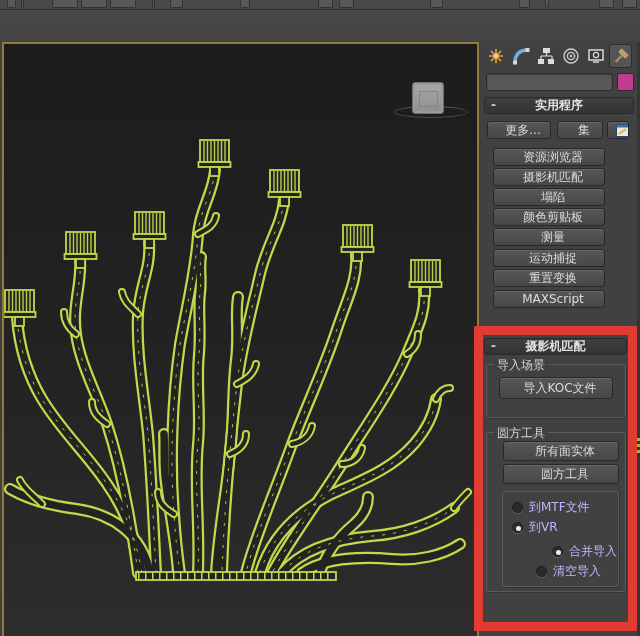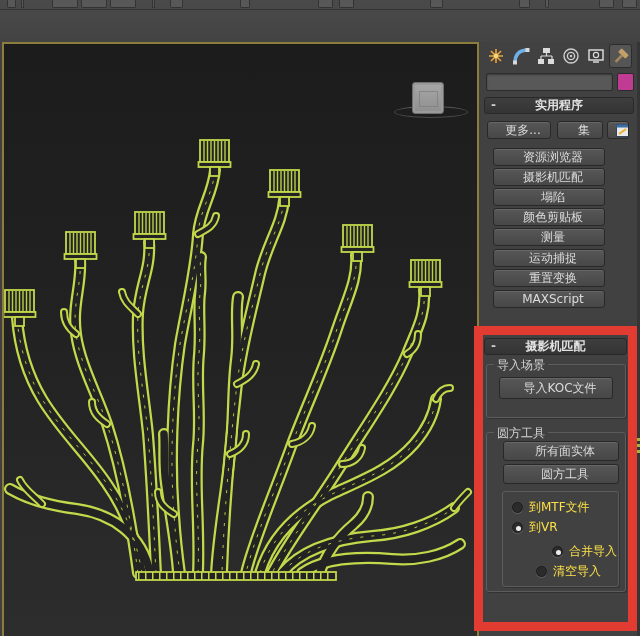--- a/index.html
+++ b/index.html
@@ -43,21 +43,21 @@
   .swatch{width:17px;height:18px;border:1px solid #2c2c2c;border-radius:2px;}
   .rollout{position:absolute;left:3px;width:150px;height:17px;background:linear-gradient(#3e3e3e,#343434);
            border:1px solid #292929;border-radius:3px;text-align:center;font-weight:bold;color:#e2e2e2;line-height:15px;}
   .rollout .minus{position:absolute;left:6px;top:0;font-weight:bold;color:#cfcfcf;}
   .btn{position:absolute;background:linear-gradient(#575757,#474747);border:1px solid #282828;border-radius:3px;
        box-shadow:inset 0 1px 0 #666;color:#dcdcdc;text-align:center;line-height:16px;cursor:default;overflow:hidden;white-space:nowrap;padding-left:8px;}
   .ubtn{left:12px;width:112px;height:18px;}
   .icon-btn{display:flex;align-items:center;justify-content:center;}
   .group{position:absolute;border:1px solid #5c5c5c;border-radius:3px;box-shadow:1px 1px 0 #323232;}
   .group .glabel{position:absolute;top:-8px;left:7px;background:#414141;padding:0 3px;color:#d4d4d4;}
-  .radio{position:absolute;display:flex;align-items:center;gap:6px;color:#fde047;}
+  .radio{position:absolute;display:flex;align-items:center;gap:6px;color:#c4b5fd;}
   .radio .dot{width:11px;height:11px;border-radius:50%;background:#2b2b2b;border:1px solid #1c1c1c;
               box-shadow:0 1px 0 #5a5a5a;position:relative;}
   .radio.selected .dot::after{content:"";position:absolute;left:2.5px;top:2.5px;width:5px;height:5px;border-radius:50%;background:#ededed;}
   
   .redbox{position:absolute;left:474px;top:326px;width:163px;height:305px;border:9px solid #e23b32;z-index:40;pointer-events:none;}
   .watermark{position:absolute;right:1px;bottom:3px;z-index:50;color:#fff;font-size:30px;letter-spacing:1px;
              text-shadow:0 1px 2px rgba(0,0,0,.55);white-space:nowrap;}
 </style>
 </head>
 <body>

